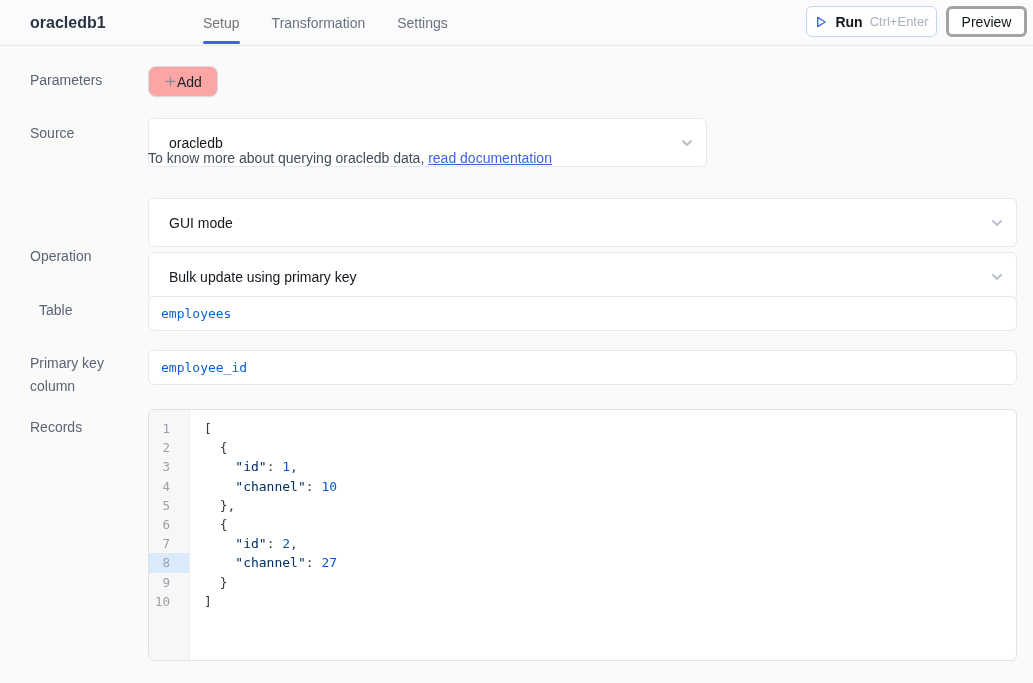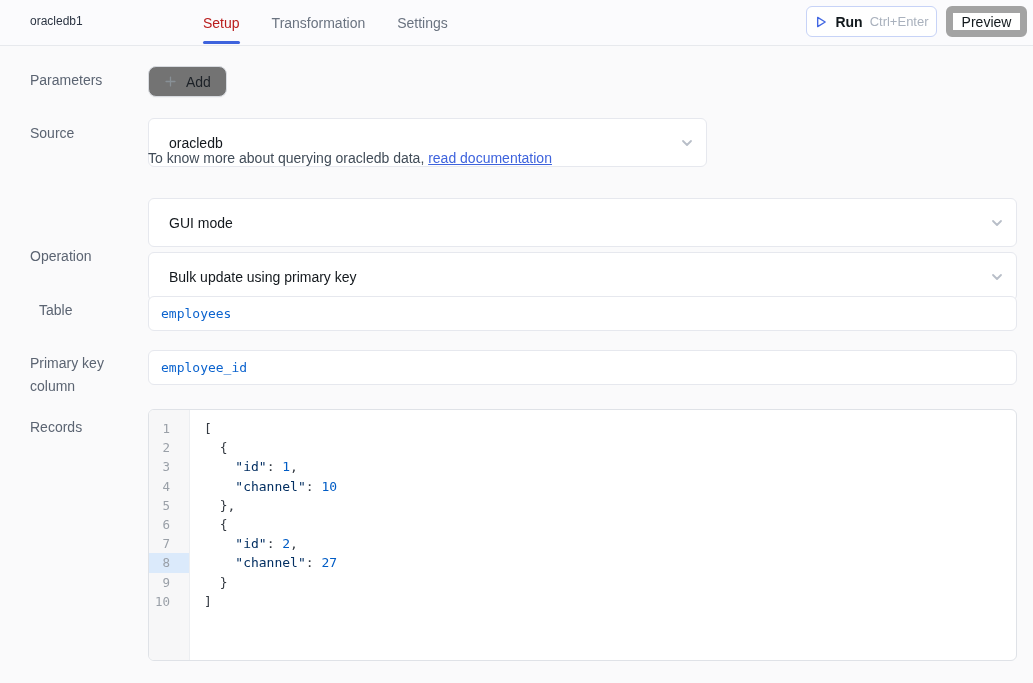--- a/index.html
+++ b/index.html
@@ -10,34 +10,34 @@
   }
   *{box-sizing:border-box;}
   html,body{margin:0;padding:0;}
   body{
     width:1033px;height:683px;position:relative;overflow:hidden;
     background:#fafafb;
     font-family:"Liberation Sans",sans-serif;
   }
   
   .header{position:absolute;left:0;top:0;width:1033px;height:46px;background:#fbfbfd;border-bottom:1px solid #e7e9ed;}
-  .query-name{position:absolute;left:30px;top:14px;font-size:12px;font-weight:400;color:#2b3442;cursor:pointer;}
+  .query-name{position:absolute;left:30px;top:14px;font-size:16px;font-weight:700;color:#2b3442;cursor:pointer;}
   .tabs{position:absolute;left:203px;top:0;height:46px;display:flex;gap:32px;}
   .tab{display:flex;align-items:center;height:100%;font-size:14px;color:#6a7380;cursor:pointer;position:relative;}
-  .tab.active{color:#b91c1c;font-weight:500;}
+  .tab.active{color:#737373;font-weight:500;}
   .tab.active::after{content:"";position:absolute;left:0;right:0;bottom:2px;height:3px;background:var(--accent);border-radius:2px;}
   .hdr-btn{position:absolute;top:6px;height:31px;background:#fff;border-radius:6px;display:flex;align-items:center;justify-content:center;cursor:pointer;}
   .run-btn{left:806px;width:131px;border:1px solid #c7d3f7;gap:7px;}
   .run-label{font-size:14px;font-weight:600;color:#11181c;text-align:right;}
   .run-shortcut{font-size:13px;color:#a9b1bd;}
-  .preview-btn{left:946px;width:81px;border:7px solid #a3a3a3;font-size:14px;color:#11181c;}
+  .preview-btn{left:946px;width:81px;border:3px solid #a3a3a3;font-size:14px;color:#11181c;}
   .icon{display:inline-flex;align-items:center;justify-content:center;}
   
   .field-label{position:absolute;left:30px;font-size:14px;color:var(--label);line-height:23px;}
-  .add-btn{position:absolute;left:148px;top:66px;height:31px;padding:0 15px;background:#737373;border:1px solid #d8dbe0;border-radius:8px;display:flex;align-items:center;gap:9px;cursor:pointer;box-shadow:0 1px 1px rgba(0,0,0,0.03);}
+  .add-btn{position:absolute;left:148px;top:66px;height:31px;padding:0 15px;background:#fca5a5;border:1px solid #d8dbe0;border-radius:8px;display:flex;align-items:center;gap:0;cursor:pointer;box-shadow:0 1px 1px rgba(0,0,0,0.03);}
   .add-btn span{font-size:14px;font-weight:500;color:#1c2127;}
   .select{position:absolute;left:148px;height:49px;background:#fff;border:1px solid var(--border);border-radius:6px;display:flex;align-items:center;justify-content:space-between;padding:0 11px 0 20px;font-size:14px;color:var(--text-dark);cursor:pointer;margin-top:8px;}
   .helper{position:absolute;left:148px;top:150px;font-size:14px;color:#414c58;}
   .helper a{color:var(--accent);text-decoration:underline;cursor:pointer;}
   .code-input{position:absolute;left:148px;width:869px;height:35px;background:#fff;border:1px solid var(--border);border-radius:6px;display:flex;align-items:center;padding:4px 12px;font-family:"DejaVu Sans Mono",monospace;font-size:13px;color:#0b63ce;cursor:text;}
   
   .editor{position:absolute;left:148px;top:409px;width:869px;height:252px;background:#fff;border:1px solid #dfe2e7;border-radius:6px;display:flex;overflow:hidden;}
   .gutter{width:41px;background:#f7f7f8;border-right:1px solid #eceef1;padding-top:9px;flex-shrink:0;}
   .gutter .ln{height:19.2px;line-height:19.2px;text-align:right;padding-right:19px;font-family:"DejaVu Sans Mono",monospace;font-size:12.5px;color:#9aa0a8;}
   .gutter .ln.hl{background:#dbeafb;}

